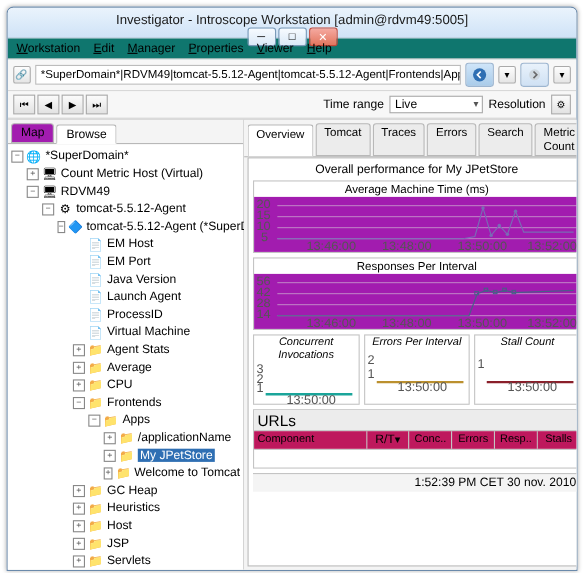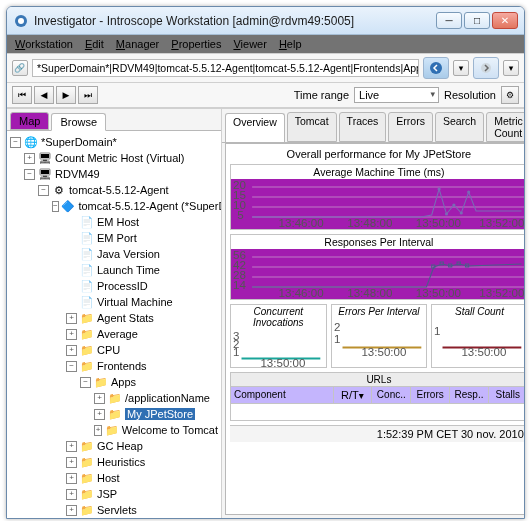--- a/index.html
+++ b/index.html
@@ -1,24 +1,24 @@
 <!DOCTYPE html>
 <html><head>
 <meta charset="utf-8">
 <style>
 * { box-sizing: border-box; margin: 0; padding: 0; font-family: Tahoma, sans-serif; font-size: 11px; }
 body { background: #fff; padding: 6px; }
 .window { width: 519px; border: 1px solid #6b8aab; border-radius: 6px 6px 0 0; overflow: hidden; box-shadow: 0 0 4px rgba(0,0,0,0.3); }
-.titlebar { background: linear-gradient(#eaf3fc, #cfe3f7); border-bottom: 1px solid #a5bdd4; display: flex; align-items: center; padding: 4px 6px; height: 28px; }
+.titlebar { background: linear-gradient(#eaf3fc, #cfe3f7); border-bottom: 1px solid #a5bdd4; display: flex; align-items: center; padding: 4px 6px; height: 28px; flex-direction: column; }
 .titlebar .icon { width: 16px; height: 16px; margin-right: 5px; }
 .titlebar .title { flex: 1; color: #1a1a1a; font-size: 12px; }
 .win-btns { display: flex; gap: 2px; }
 .win-btn { width: 26px; height: 17px; border: 1px solid #7a9ab8; border-radius: 3px; background: linear-gradient(#f7fbff,#dae9f7); display: flex; align-items: center; justify-content: center; font-size: 10px; cursor: pointer; }
 .win-btn.close { background: linear-gradient(#f5a9a0,#e2765f); border-color:#c2493a; color:#fff; }
-.menubar { background: #737373; border-bottom: 1px solid #d0d0d0; padding: 3px 8px; display: flex; gap: 12px; }
+.menubar { background: #0f766e; border-bottom: 1px solid #d0d0d0; padding: 3px 8px; display: flex; gap: 12px; }
 .menubar span { text-decoration: underline; text-decoration-color: transparent; cursor: pointer; }
 .menubar span::first-letter { text-decoration: underline; }
 .pathbar { background: #f7f7f7; border-bottom: 1px solid #d0d0d0; padding: 3px 5px; display: flex; align-items: center; gap: 4px; }
 .pathbar .path { flex: 1; border: 1px solid #bcbcbc; background: #fff; padding: 2px 4px; font-size: 10.5px; white-space: nowrap; overflow: hidden; }
 .minibtn { width:16px; height:16px; border:1px solid #aaa; background:linear-gradient(#fdfdfd,#e5e5e5); border-radius:2px; display:flex;align-items:center;justify-content:center;font-size:9px;cursor:pointer; }
 .navbtn{width:26px;height:22px;border:1px solid #9cb5d0;background:linear-gradient(#e9f2fb,#cfe1f4);border-radius:3px;display:flex;align-items:center;justify-content:center;cursor:pointer;}
 .navbtn.go{background:linear-gradient(#cfe5f9,#a9cbe9);}
 .timebar { background:#f7f7f7; border-bottom:1px solid #d0d0d0; padding:3px 5px; display:flex; align-items:center; gap:5px; }
 .timebar .navarrows{display:flex;gap:2px;}
 .arrow-btn{width:20px;height:18px;border:1px solid #a8a8a8;background:linear-gradient(#fbfbfb,#e2e2e2);display:flex;align-items:center;justify-content:center;font-size:9px;cursor:pointer;}
@@ -45,23 +45,23 @@
 .rtitle{text-align:center;font-size:11px;}
 .chartbox{border:1px solid #c4c4c4;}
 .chtitle{text-align:center;font-size:10.5px;padding:1px;}
 .chart{height:50px;position:relative;background:#a21caf;}
 .chart svg{width:100%;height:100%;}
 .smallrow{display:flex;gap:4px;}
 .smallchart{flex:1;border:1px solid #c4c4c4;}
 .smallchart .chtitle{font-size:10px;font-style:italic;}
 .smallchart .mini{height:38px;}
 .urlsbox{border:1px solid #c4c4c4;}
-.urlshead{background:#ececec;border-bottom:1px solid #c4c4c4;padding:1px 3px;font-size:10px;text-align:center;}
+.urlshead{background:#ececec;border-bottom:1px solid #c4c4c4;padding:1px 3px;font-size:14px;}
 .thead{display:flex;border-bottom:1px solid #c4c4c4;}
-.th{border-right:1px solid #c4c4c4;padding:2px 3px;font-size:10px;text-align:center;background:#c4b5fd;}
+.th{border-right:1px solid #c4c4c4;padding:2px 3px;font-size:10px;text-align:center;background:#be185d;}
 .statusbar{border-top:1px solid #c4c4c4;display:flex;justify-content:flex-end;padding:2px 4px;background:#f4f4f4;font-size:10.5px;}
 </style>
 </head>
 <body>
 
 <div class="window">
   <div class="titlebar">
     <svg class="icon" viewBox="0 0 16 16">
         <circle cx="8" cy="8" r="6" fill="#3a77b5"></circle>
         <circle cx="8" cy="8" r="3" fill="#fff"></circle>
@@ -159,21 +159,21 @@
             <span class="tlabel">EM Port</span>
           </div>
         <div class="node" style="padding-left:56px">
             <span class="tgl blank"></span>
             <span class="ticon">📄</span>
             <span class="tlabel">Java Version</span>
           </div>
         <div class="node" style="padding-left:56px">
             <span class="tgl blank"></span>
             <span class="ticon">📄</span>
-            <span class="tlabel">Launch Time</span>
+            <span class="tlabel">Launch Agent</span>
           </div>
         <div class="node" style="padding-left:56px">
             <span class="tgl blank"></span>
             <span class="ticon">📄</span>
             <span class="tlabel">ProcessID</span>
           </div>
         <div class="node" style="padding-left:56px">
             <span class="tgl blank"></span>
             <span class="ticon">📄</span>
             <span class="tlabel">Virtual Machine</span>

